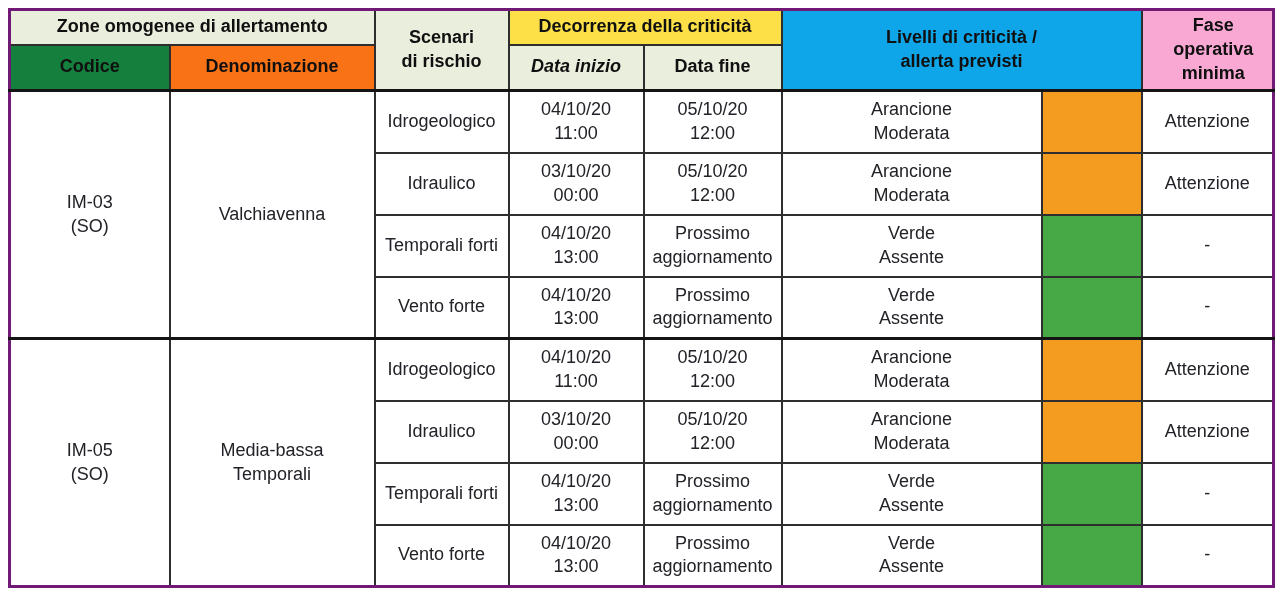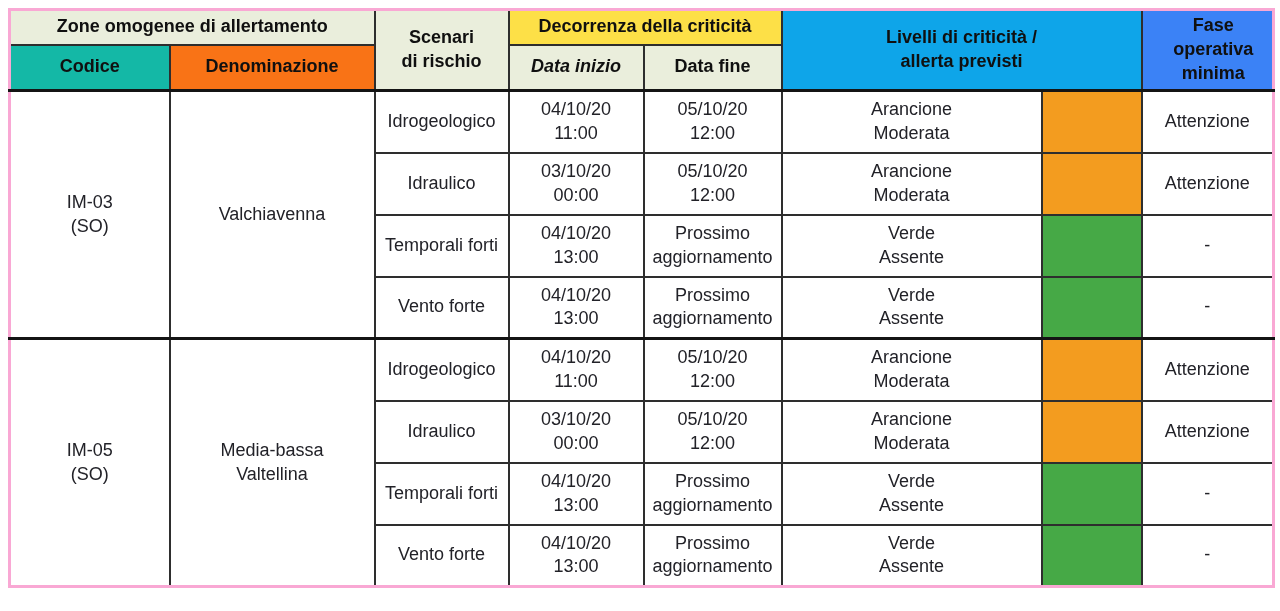--- a/index.html
+++ b/index.html
@@ -11,21 +11,21 @@
     width: 1280px;
     height: 611px;
     box-sizing: border-box;
     padding: 8px;
     background: #ffffff;
   }
   table.allerta {
     border-collapse: collapse;
     table-layout: fixed;
     width: 1264px;
-    border: 3px solid #f9a8d4;
+    border: 3px solid #701a75;
   }
   th, td {
     border: 2px solid #2e2e2e;
     text-align: center;
     vertical-align: middle;
     white-space: pre-line;
     line-height: 1.32;
     padding: 2px 4px;
     box-sizing: border-box;
     overflow: hidden;
@@ -71,26 +71,26 @@
         <col class="c-fase">
     </colgroup>
     <thead>
       <tr class="h1">
         <th colspan="2" style="background-color: rgb(234, 238, 220);">Zone omogenee di allertamento</th>
         <th rowspan="2" style="background-color: rgb(234, 238, 220); text-align: center;">Scenari
 di rischio</th>
         <th colspan="2" style="background-color: #fde047;">Decorrenza della criticità</th>
         <th rowspan="2" colspan="2" style="background-color: #0ea5e9;">Livelli di criticità /
 allerta previsti</th>
-        <th rowspan="2" style="background-color: #3b82f6; padding-left: 16px;">Fase
+        <th rowspan="2" style="background-color: #f9a8d4; padding-left: 16px;">Fase
 operativa
 minima</th>
       </tr>
       <tr class="h2">
-        <th style="background-color: #14b8a6;">Codice</th>
+        <th style="background-color: #15803d;">Codice</th>
         <th style="background-color: #f97316; margin-top: 20px;">Denominazione</th>
         <th style="background-color: rgb(234, 238, 220); font-style: italic;">Data inizio</th>
         <th style="background-color: rgb(234, 238, 220); text-align: center;">Data fine</th>
       </tr>
     </thead>
     <tbody>
 
       <tr class="sec-top">
         <td rowspan="4">IM-03
 (SO)</td>
@@ -136,21 +136,21 @@
         <td>Verde
 Assente</td>
         <td class="swatch" style="background-color: rgb(70, 169, 70);"></td>
         <td>-</td>
       </tr>
 
       <tr class="sec-top">
         <td rowspan="4">IM-05
 (SO)</td>
         <td rowspan="4">Media-bassa
-Valtellina</td>
+Temporali</td>
         <td>Idrogeologico</td>
         <td>04/10/20
 11:00</td>
         <td>05/10/20
 12:00</td>
         <td>Arancione
 Moderata</td>
         <td class="swatch" style="background-color: rgb(243, 156, 31);"></td>
         <td>Attenzione</td>
       </tr>

